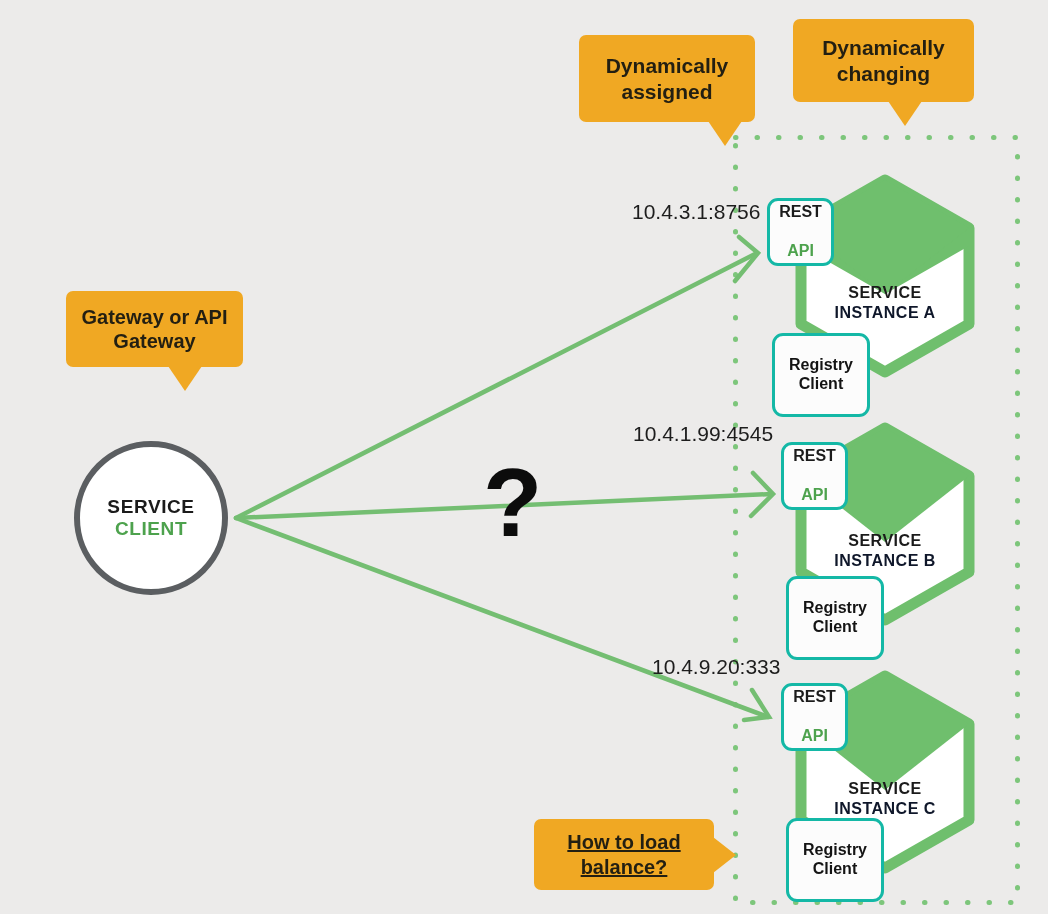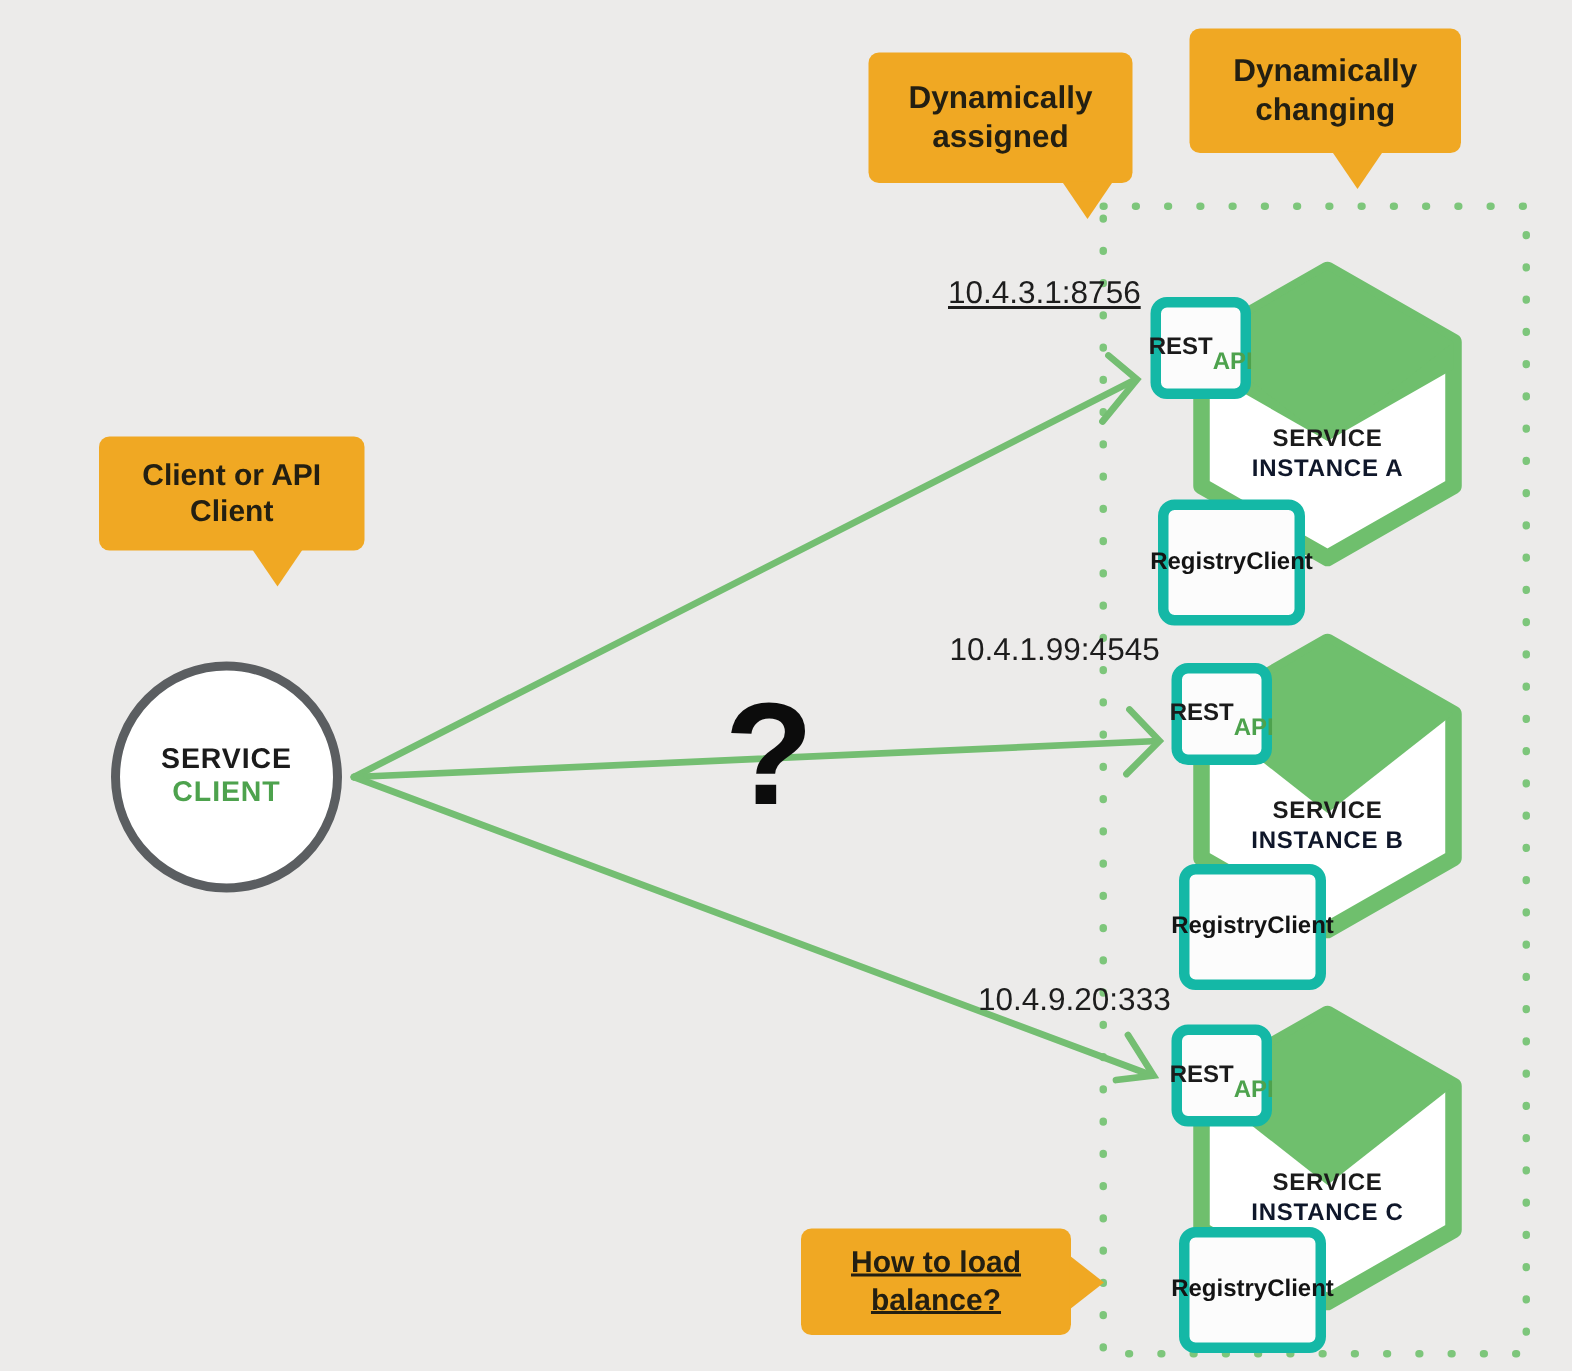--- a/index.html
+++ b/index.html
@@ -132,24 +132,24 @@
 
   #instance-a { left: 797px; top: 176px; }
   #instance-b { left: 797px; top: 424px; }
   #instance-c { left: 797px; top: 672px; }
   .instance .inst-label { top: 108px; }
 
   
   .wbox {
     position: absolute;
     background: #FCFCFC;
-    border: 7px solid #14b8a6;
+    border: 3px solid #14b8a6;
     border-radius: 11px;
     display: flex;
-    flex-direction: row;
+    flex-direction: column;
     align-items: center;
     justify-content: center;
     text-align: center;
     box-sizing: border-box;
     line-height: 1.16;
   }
   .rest-box { width: 67px; height: 68px; }
   .rest-box .r1 { font-size: 16px; font-weight: bold; color: #1B1B1B; }
   .rest-box .r2 { font-size: 16px; font-weight: bold; color: #4DA24D; margin-top: 20px; }
   .registry-box { width: 98px; height: 84px; font-size: 16px; font-weight: bold; color: #141414; }
@@ -161,21 +161,21 @@
   #registry-b { left: 786px; top: 576px; }
   #registry-c { left: 786px; top: 818px; }
 
   
   .ip-label {
     position: absolute;
     font-size: 21px;
     color: #1D1D1D;
     white-space: nowrap;
   }
-  #ip-a { left: 632px; top: 184px; text-decoration: underline; }
+  #ip-a { left: 632px; top: 200px; }
   #ip-b { left: 633px; top: 422px; }
   #ip-c { left: 652px; top: 655px; }
 
   
   #question-mark {
     position: absolute;
     left: 483px; top: 454px;
     font-size: 97px;
     font-weight: bold;
     color: #0C0C0C;
@@ -239,21 +239,21 @@
     <span>Dynamically assigned</span>
     <span class="tail tail-down"></span>
   </div>
 
   <div class="callout" id="callout-dyn-changing">
     <span>Dynamically changing</span>
     <span class="tail tail-down"></span>
   </div>
 
   <div class="callout" id="callout-client-gateway">
-    <span>Client or API Client</span>
+    <span>Gateway or API Gateway</span>
     <span class="tail tail-down"></span>
   </div>
 
   <div class="callout" id="callout-load-balance">
     <span>How to load balance?</span>
     <span class="tail tail-right"></span>
   </div>
 
   <div id="service-client">
     <span class="line1">SERVICE</span>

